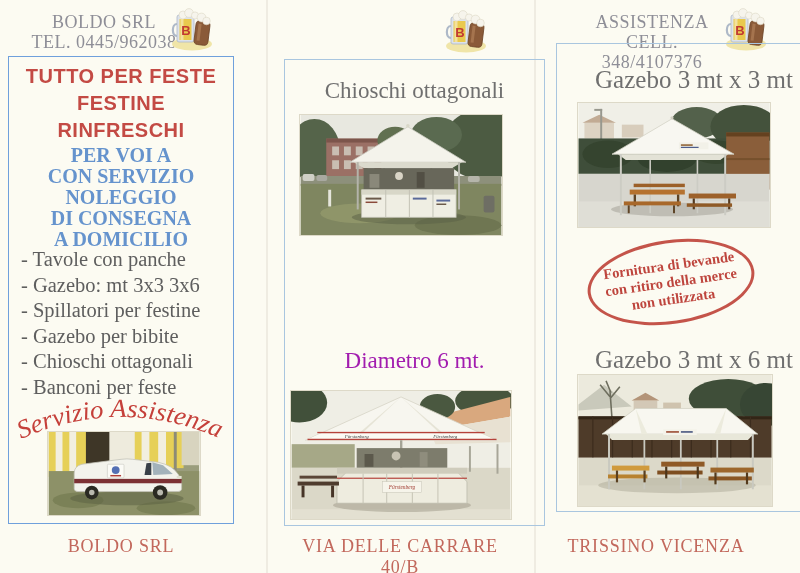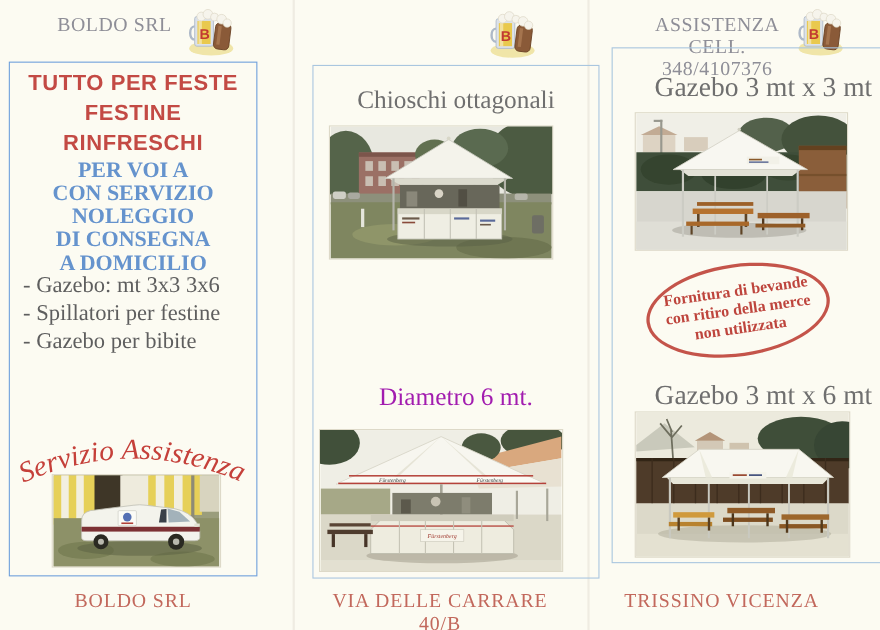--- a/index.html
+++ b/index.html
@@ -42,20 +42,21 @@
 </head>
 <body>
 
 <div class="sheet">
 
   <div class="fold" style="left:266px"></div>
   <div class="fold" style="left:534px"></div>
 
   <div class="hdr" style="left:28px; top:12px; width:152px;">
     <div>BOLDO SRL</div>
+    <div>TEL. 0445/962038</div>
   </div>
 
   <svg class="logo" style="left:170px; top:8px;" viewBox="0 0 44 43">
     <ellipse cx="22" cy="36" rx="20" ry="6.5" fill="#F0E5A8"></ellipse>
     <path d="M7,16 C1.5,16 1.5,28 7,28" fill="none" stroke="#AEB9C8" stroke-width="2.2"></path>
     <rect x="7" y="7" width="17" height="27" rx="2" fill="#DCE2EA" stroke="#AEB9C8" stroke-width="0.8"></rect>
     <rect x="9.5" y="11" width="12" height="21" fill="#E9C94E"></rect>
     <rect x="10.5" y="9" width="3" height="23" fill="#FFFFFF" opacity="0.45"></rect>
     <g transform="rotate(7 32 25)">
       <rect x="25" y="13" width="14" height="24" rx="4" fill="#8A5A38" stroke="#6B4326" stroke-width="0.8"></rect>
@@ -117,23 +118,26 @@
       <div>RINFRESCHI</div>
     </div>
     <div class="blue-sub">
       <div>PER VOI A</div>
       <div>CON SERVIZIO</div>
       <div>NOLEGGIO</div>
       <div>DI CONSEGNA</div>
       <div>A DOMICILIO</div>
     </div>
     <div class="item-list">
+      <div>- Tavole con panche</div>
       <div>- Gazebo: mt 3x3 3x6</div>
       <div>- Spillatori per festine</div>
       <div>- Gazebo per bibite</div>
+      <div>- Chioschi ottagonali</div>
+      <div>- Banconi per feste</div>
     </div>
     <svg class="service-arc" viewBox="0 0 212 56">
       <defs>
           <path id="svcArc" d="M 6,46 Q 106,2 206,46" fill="none"></path>
         </defs>
       <text font-size="26" font-style="italic" fill="#C5403A" font-family="Liberation Serif, serif">
         <textPath href="#svcArc" startOffset="0" textLength="204" lengthAdjust="spacingAndGlyphs">Servizio Assistenza</textPath>
       </text>
     </svg>
     <svg class="ph" style="left:38px; top:374px; width:154px; height:85px;" viewBox="0 0 154 85">

